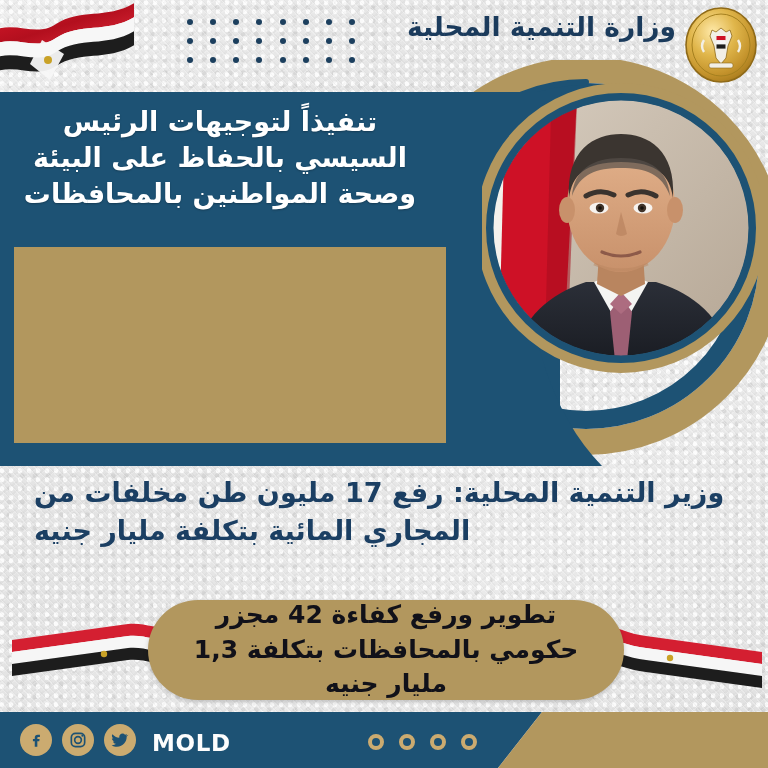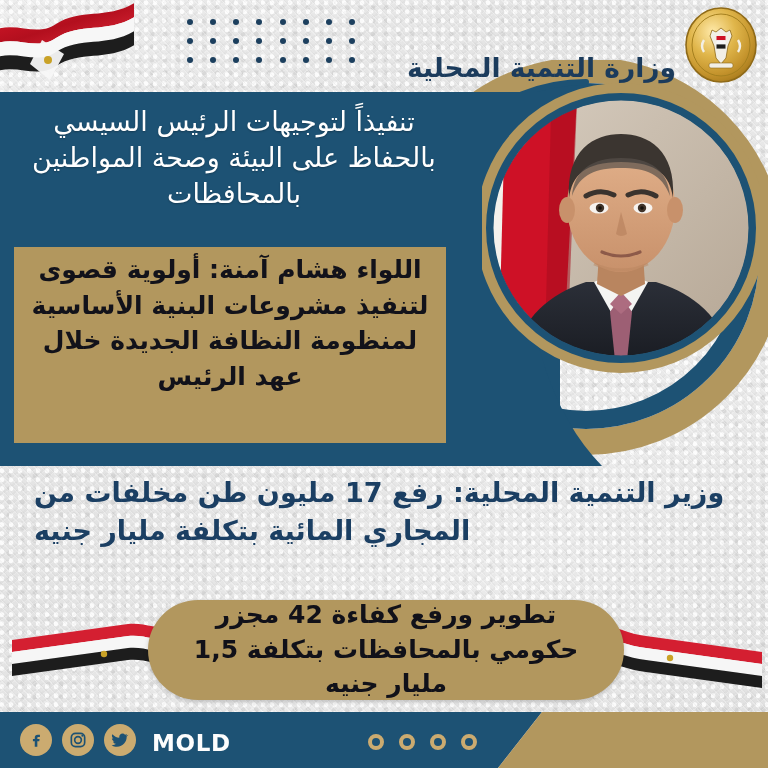--- a/index.html
+++ b/index.html
@@ -35,21 +35,21 @@
   .dotgrid{
     position:absolute; left:178px; top:12px; width:186px; height:58px;
     display:grid; grid-template-columns:repeat(8,1fr); grid-template-rows:repeat(3,1fr);
     align-items:center; justify-items:center;
   }
   .dotgrid i{ display:block; width:6px; height:6px; border-radius:50%; background:#1c3f5e; }
 
   #ribbon-top{ position:absolute; left:-16px; top:-6px; width:150px; height:108px; }
 
   #ministry-titles{
-    position:absolute; right:92px; top:12px; text-align:center; direction:rtl;margin-top:41px;
+    position:absolute; right:92px; top:12px; text-align:center; direction:rtl;
   }
   #ministry-ar{
     font-size:26.5px; font-weight:bold; color:#1b3b5c; letter-spacing:-.3px;
     line-height:1.12; white-space:nowrap;
   }
   #ministry-en{
     font-size:16.5px; font-weight:bold; color:#1b3b5c; direction:ltr;
     letter-spacing:-.2px; line-height:1.2; margin-top:1px; white-space:nowrap;
   }
   #ministry-logo{ position:absolute; right:8px; top:6px; width:78px; height:78px; }
@@ -60,23 +60,23 @@
   
   #blue-panel{
     position:absolute; left:0; top:92px; width:560px; height:374px;
     background:#1d5274;
   }
   #blue-panel-curve{
     position:absolute; left:452px; top:92px; width:190px; height:374px;
   }
 
   #headline{
-    position:absolute; left:24px; top:104px; width:420px;
+    position:absolute; left:10px; top:104px; width:420px;
     direction:rtl; text-align:center;
-    color:#ffffff; font-weight:normal;
+    color:#ffffff; font-weight:bold;
     font-size:27px; line-height:1.34;
     text-shadow:0 1px 2px rgba(0,0,0,.25);
   }
 
   
   #gold-panel{
     position:absolute; left:14px; top:247px; width:432px; height:196px;
     background:#b2975e;
   }
   #gold-text{
@@ -223,21 +223,20 @@
   </div>
 
   <div id="blue-panel"></div>
   <svg id="blue-panel-curve" viewBox="0 0 190 374">
     <path d="M0 0 L 110 0 C 58 90, 58 280, 150 374 L 0 374 Z" fill="#1d5274"></path>
   </svg>
 
   <div id="headline">تنفيذاً لتوجيهات الرئيس السيسي بالحفاظ على البيئة وصحة المواطنين بالمحافظات</div>
 
   <div id="gold-panel"></div>
-  <div id="gold-text">اللواء هشام آمنة: أولوية قصوى لتنفيذ مشروعات البنية الأساسية لمنظومة النظافة الجديدة خلال عهد الرئيس</div>
 
   <svg style="position:absolute;left:482px;top:78px;width:278px;height:300px" viewBox="0 0 278 300">
     <defs>
       <clipPath id="pclip">
           <circle cx="139" cy="150" r="128"></circle>
         </clipPath>
       <linearGradient id="suitg" x1="0" y1="0" x2="0" y2="1">
         <stop offset="0" stop-color="#2b2f38"></stop>
           <stop offset="1" stop-color="#16181e"></stop>
       </linearGradient>
@@ -309,21 +308,21 @@
   </svg>
 
   <svg id="ribbon-right" viewBox="0 0 178 88">
     <path d="M2 18 C 26 14, 40 26, 60 28 L 176 44 L 176 56 L 60 40 C 40 38, 26 28, 2 30 Z" fill="#d41f31"></path>
     <path d="M2 30 C 26 28, 40 38, 60 40 L 176 56 L 176 68 L 60 52 C 40 50, 26 40, 2 42 Z" fill="#f6f6f6"></path>
     <path d="M2 42 C 26 40, 40 50, 60 52 L 176 68 L 176 80 L 60 64 C 40 62, 26 52, 2 54 Z" fill="#1d1d1d"></path>
     <circle cx="84" cy="50" r="3.2" fill="#c9a227"></circle>
   </svg>
 
   <div id="pill">
-    <div id="pill-text">تطوير ورفع كفاءة  42 مجزر حكومي بالمحافظات بتكلفة 1,5 مليار جنيه</div>
+    <div id="pill-text">تطوير ورفع كفاءة  42 مجزر حكومي بالمحافظات بتكلفة 1,3 مليار جنيه</div>
   </div>
 
   <div id="footer">
     <div id="footer-blue"></div>
     <div id="footer-gold"></div>
 
     <div class="social" id="social-fb">
       <svg viewBox="0 0 24 24" width="20" height="20">
         <path fill="#1d5274" d="M14.6 8.4h2.1V5.6h-2.6c-2.3 0-3.6 1.3-3.6 3.6v1.5H8.3v2.9h2.2V20h3.1v-6.4h2.3l.4-2.9h-2.7V9.6c0-.8.3-1.2 1-1.2z"></path>
       </svg>

